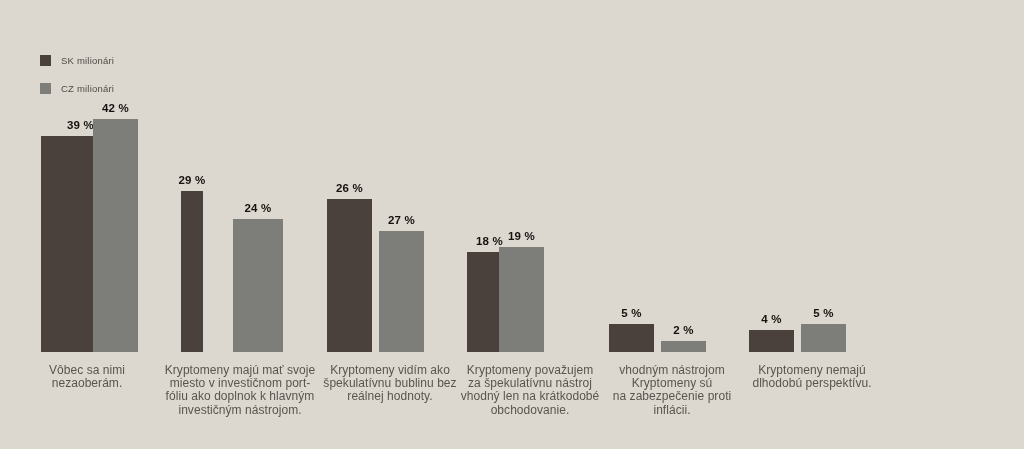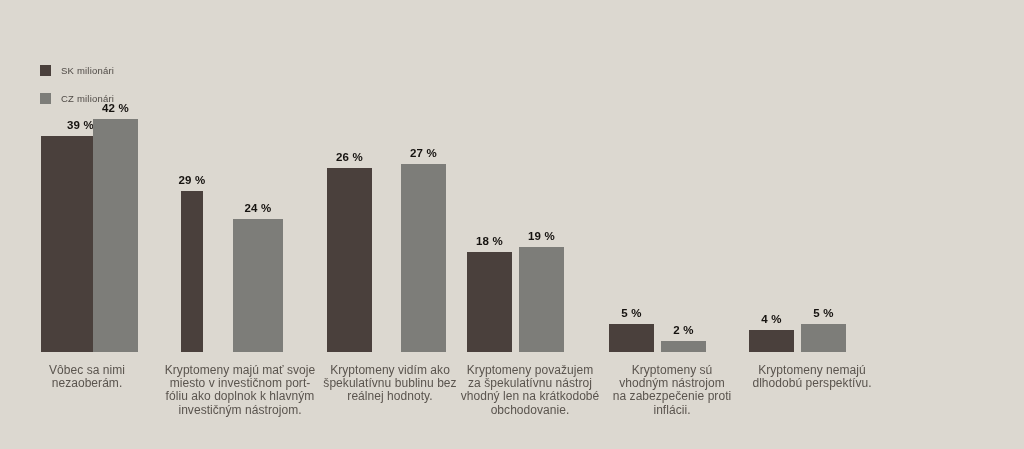--- a/index.html
+++ b/index.html
@@ -18,21 +18,21 @@
     position: absolute;
     inset: 0;
     width: 1024px;
     height: 449px;
   }
 
   
   .legend {
     position: absolute;
     left: 40px;
-    top: 60px;
+    top: 50px;
   }
   .legend-row {
     display: flex;
     align-items: center;
     height: 20px;
     margin-bottom: 8px;
   }
   .legend-swatch {
     width: 11px;
     height: 11px;
@@ -123,58 +123,58 @@
       <div class="bar" style="left: 233px; width: 50px; height: 133.2px;">
         <div class="bar-rect" style="background: rgb(125, 125, 121);"></div>
         <div class="bar-value">24 %</div>
       </div>
       <div class="cat-label" style="left: 160px; width: 160px;">
         <div>Kryptomeny majú mať svoje</div>
         <div>miesto v investičnom port-</div>
         <div>fóliu ako doplnok k hlavným</div>
         <div>investičným nástrojom.</div>
       </div>
-      <div class="bar" style="left: 327px; width: 45px; height: 184px;">
+      <div class="bar" style="left: 327px; width: 45px; height: 153px;">
         <div class="bar-rect" style="background: rgb(74, 64, 60);"></div>
         <div class="bar-value">26 %</div>
       </div>
-      <div class="bar" style="left: 401px; width: 45px; height: 188px;">
+      <div class="bar" style="left: 379px; width: 45px; height: 121px;">
         <div class="bar-rect" style="background: rgb(125, 125, 121);"></div>
         <div class="bar-value">27 %</div>
       </div>
       <div class="cat-label" style="left: 310px; width: 160px;">
         <div>Kryptomeny vidím ako</div>
         <div>špekulatívnu bublinu bez</div>
         <div>reálnej hodnoty.</div>
       </div>
       <div class="bar" style="left: 467px; width: 45px; height: 99.9px;">
         <div class="bar-rect" style="background: rgb(74, 64, 60);"></div>
         <div class="bar-value">18 %</div>
       </div>
-      <div class="bar" style="left: 519px; width: 45px; height: 105.45px; border-radius: 11px;">
+      <div class="bar" style="left: 499px; width: 45px; height: 105.45px; border-radius: 11px;">
         <div class="bar-rect" style="background: rgb(125, 125, 121);"></div>
         <div class="bar-value">19 %</div>
       </div>
       <div class="cat-label" style="left: 450px; width: 160px;">
         <div>Kryptomeny považujem</div>
         <div>za špekulatívnu nástroj</div>
         <div>vhodný len na krátkodobé</div>
         <div>obchodovanie.</div>
       </div>
       <div class="bar" style="left: 609px; width: 45px; height: 27.75px;">
         <div class="bar-rect" style="background: rgb(74, 64, 60);"></div>
         <div class="bar-value">5 %</div>
       </div>
       <div class="bar" style="left: 661px; width: 45px; height: 11.1px;">
         <div class="bar-rect" style="background: rgb(125, 125, 121);"></div>
         <div class="bar-value">2 %</div>
       </div>
       <div class="cat-label" style="left: 592px; width: 160px;">
+        <div>vhodným nástrojom</div>
         <div>Kryptomeny sú</div>
-        <div>vhodným nástrojom</div>
         <div>na zabezpečenie proti</div>
         <div>inflácii.</div>
       </div>
       <div class="bar" style="left: 749px; width: 45px; height: 22.2px;">
         <div class="bar-rect" style="background: rgb(74, 64, 60);"></div>
         <div class="bar-value">4 %</div>
       </div>
       <div class="bar" style="left: 801px; width: 45px; height: 27.75px;">
         <div class="bar-rect" style="background: rgb(125, 125, 121);"></div>
         <div class="bar-value">5 %</div>

